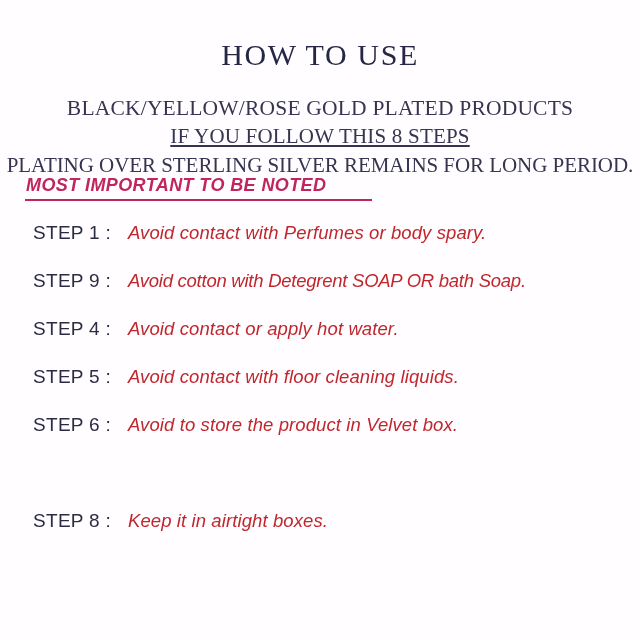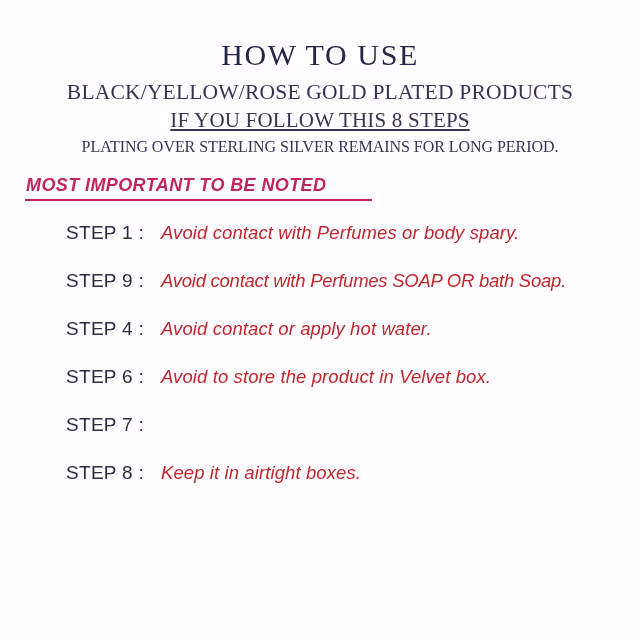--- a/index.html
+++ b/index.html
@@ -42,30 +42,30 @@
   }
   .subhead {
     font-family: "Liberation Serif", serif;
     color: #35354f;
     line-height: 1.32;
     white-space: nowrap;
   }
   .subhead.l1 {
     font-size: 21.5px;
     letter-spacing: 0.2px;
-    margin-top: 8px;
+    margin-top: 24px;
   }
   .subhead.l2 {
     font-size: 21px;
     letter-spacing: 0.2px;
     margin-top: 1px;
     text-decoration: underline;
   }
   .subhead.l3 {
-    font-size: 16px;
+    font-size: 21px;
     letter-spacing: -0.05px;
     margin-top: 1px;
   }
 
   
   .notice {
     position: absolute;
     left: 26px;
     top: 175px;
     font-family: "Liberation Sans", sans-serif;
@@ -90,21 +90,20 @@
   .steps {
     position: absolute;
     left: 0;
     top: 222px;
     width: 640px;
   }
   .step-row {
     position: relative;
     height: 48px;
     white-space: nowrap;
-    margin-left: 33px;
   }
   .step-label {
     position: absolute;
     left: 33px;
     top: 0;
     font-family: "Liberation Sans", sans-serif;
     font-size: 19px;
     color: #2b2b42;
     letter-spacing: 0.3px;
   }
@@ -141,36 +140,39 @@
   <div class="steps">
 
     <div class="step-row">
       <span class="step-label">STEP 1 :</span>
       <span class="step-text">Avoid contact with Perfumes or body spary.</span>
     </div>
 
 
     <div class="step-row tight">
       <span class="step-label">STEP 9 :</span>
-      <span class="step-text">Avoid contact with Perfumes SOAP OR bath Soap.</span>
+      <span class="step-text">Avoid cotton with Detegrent SOAP OR bath Soap.</span>
     </div>
 
     <div class="step-row">
       <span class="step-label">STEP 4 :</span>
       <span class="step-text">Avoid contact or apply hot water.</span>
     </div>
 
+    <div class="step-row">
+      <span class="step-label">STEP 5 :</span>
+      <span class="step-text">Avoid contact with floor cleaning liquids.</span>
+    </div>
 
     <div class="step-row">
       <span class="step-label">STEP 6 :</span>
       <span class="step-text">Avoid to store the product in Velvet box.</span>
     </div>
 
     <div class="step-row tight">
-      <span class="step-label">STEP 7 :</span>
     </div>
 
     <div class="step-row">
       <span class="step-label">STEP 8 :</span>
       <span class="step-text">Keep it in airtight boxes.</span>
     </div>
 
   </div>
 
 </div>

